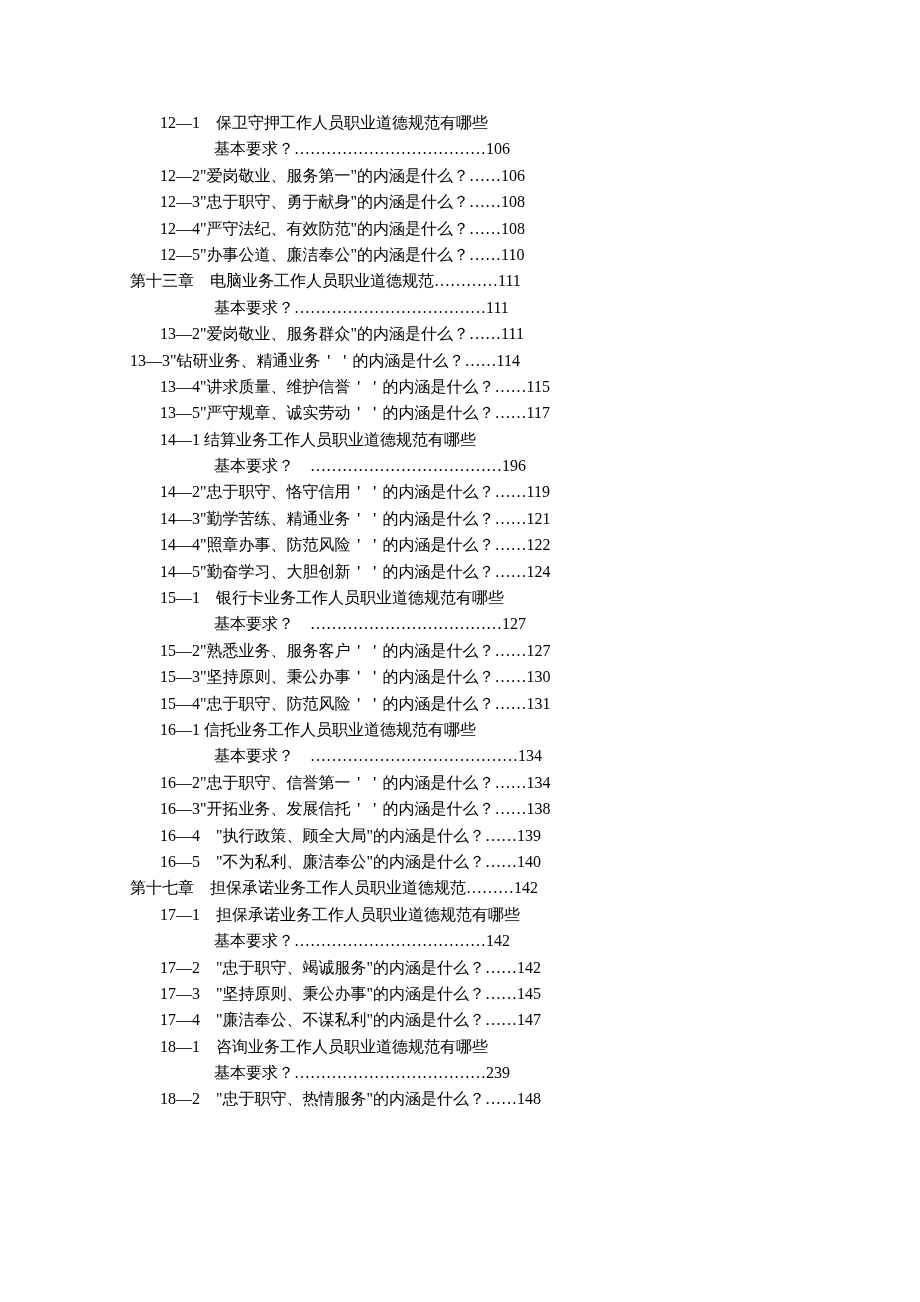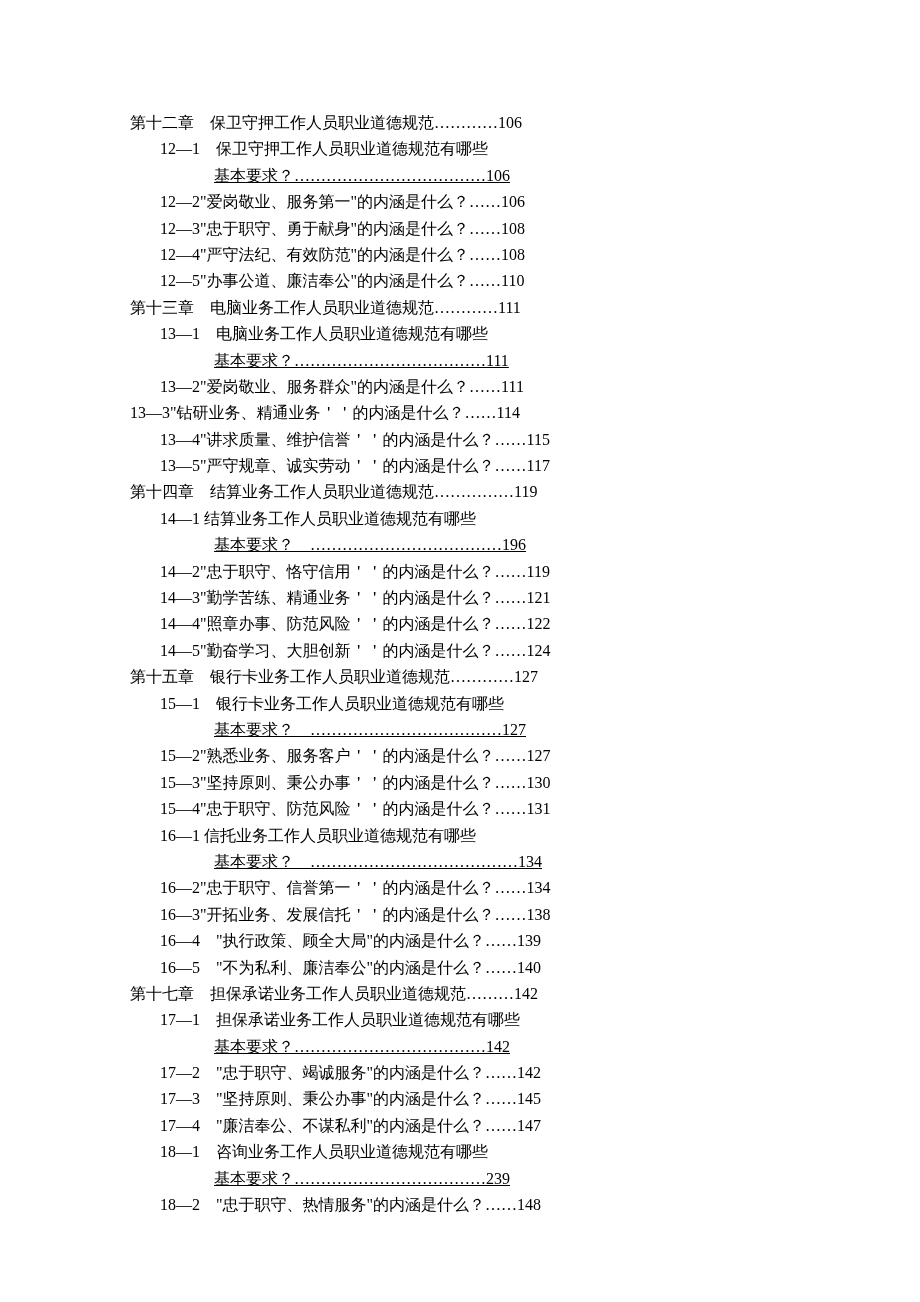--- a/index.html
+++ b/index.html
@@ -18,52 +18,47 @@
       overflow: hidden;
     }
     .chapter {
       padding-left: 0;
     }
     .entry {
       padding-left: 30px;
     }
     .entry-cont {
       padding-left: 84px;
-      text-decoration: underline;
     }
     .entry-special {
       padding-left: 0;
     }
   </style>
 </head>
 <body>
 
 <div id="toc-container">
-    <div class="toc-line chapter">第十二章　保卫守押工作人员职业道德规范…………106</div>
     <div class="toc-line entry">12—1　保卫守押工作人员职业道德规范有哪些</div>
     <div class="toc-line entry-cont">基本要求？………………………………106</div>
     <div class="toc-line entry">12—2"爱岗敬业、服务第一"的内涵是什么？……106</div>
     <div class="toc-line entry">12—3"忠于职守、勇于献身"的内涵是什么？……108</div>
     <div class="toc-line entry">12—4"严守法纪、有效防范"的内涵是什么？……108</div>
     <div class="toc-line entry">12—5"办事公道、廉洁奉公"的内涵是什么？……110</div>
     <div class="toc-line chapter">第十三章　电脑业务工作人员职业道德规范…………111</div>
-    <div class="toc-line entry">13—1　电脑业务工作人员职业道德规范有哪些</div>
     <div class="toc-line entry-cont">基本要求？………………………………111</div>
     <div class="toc-line entry">13—2"爱岗敬业、服务群众"的内涵是什么？……111</div>
     <div class="toc-line entry-special">13—3"钻研业务、精通业务＇＇的内涵是什么？……114</div>
     <div class="toc-line entry">13—4"讲求质量、维护信誉＇＇的内涵是什么？……115</div>
     <div class="toc-line entry">13—5"严守规章、诚实劳动＇＇的内涵是什么？……117</div>
-    <div class="toc-line chapter">第十四章　结算业务工作人员职业道德规范……………119</div>
     <div class="toc-line entry">14—1 结算业务工作人员职业道德规范有哪些</div>
     <div class="toc-line entry-cont">基本要求？　………………………………196</div>
     <div class="toc-line entry">14—2"忠于职守、恪守信用＇＇的内涵是什么？……119</div>
     <div class="toc-line entry">14—3"勤学苦练、精通业务＇＇的内涵是什么？……121</div>
     <div class="toc-line entry">14—4"照章办事、防范风险＇＇的内涵是什么？……122</div>
     <div class="toc-line entry">14—5"勤奋学习、大胆创新＇＇的内涵是什么？……124</div>
-    <div class="toc-line chapter">第十五章　银行卡业务工作人员职业道德规范…………127</div>
     <div class="toc-line entry">15—1　银行卡业务工作人员职业道德规范有哪些</div>
     <div class="toc-line entry-cont">基本要求？　………………………………127</div>
     <div class="toc-line entry">15—2"熟悉业务、服务客户＇＇的内涵是什么？……127</div>
     <div class="toc-line entry">15—3"坚持原则、秉公办事＇＇的内涵是什么？……130</div>
     <div class="toc-line entry">15—4"忠于职守、防范风险＇＇的内涵是什么？……131</div>
     <div class="toc-line entry">16—1 信托业务工作人员职业道德规范有哪些</div>
     <div class="toc-line entry-cont">基本要求？　…………………………………134</div>
     <div class="toc-line entry">16—2"忠于职守、信誉第一＇＇的内涵是什么？……134</div>
     <div class="toc-line entry">16—3"开拓业务、发展信托＇＇的内涵是什么？……138</div>
     <div class="toc-line entry">16—4　"执行政策、顾全大局"的内涵是什么？……139</div>

